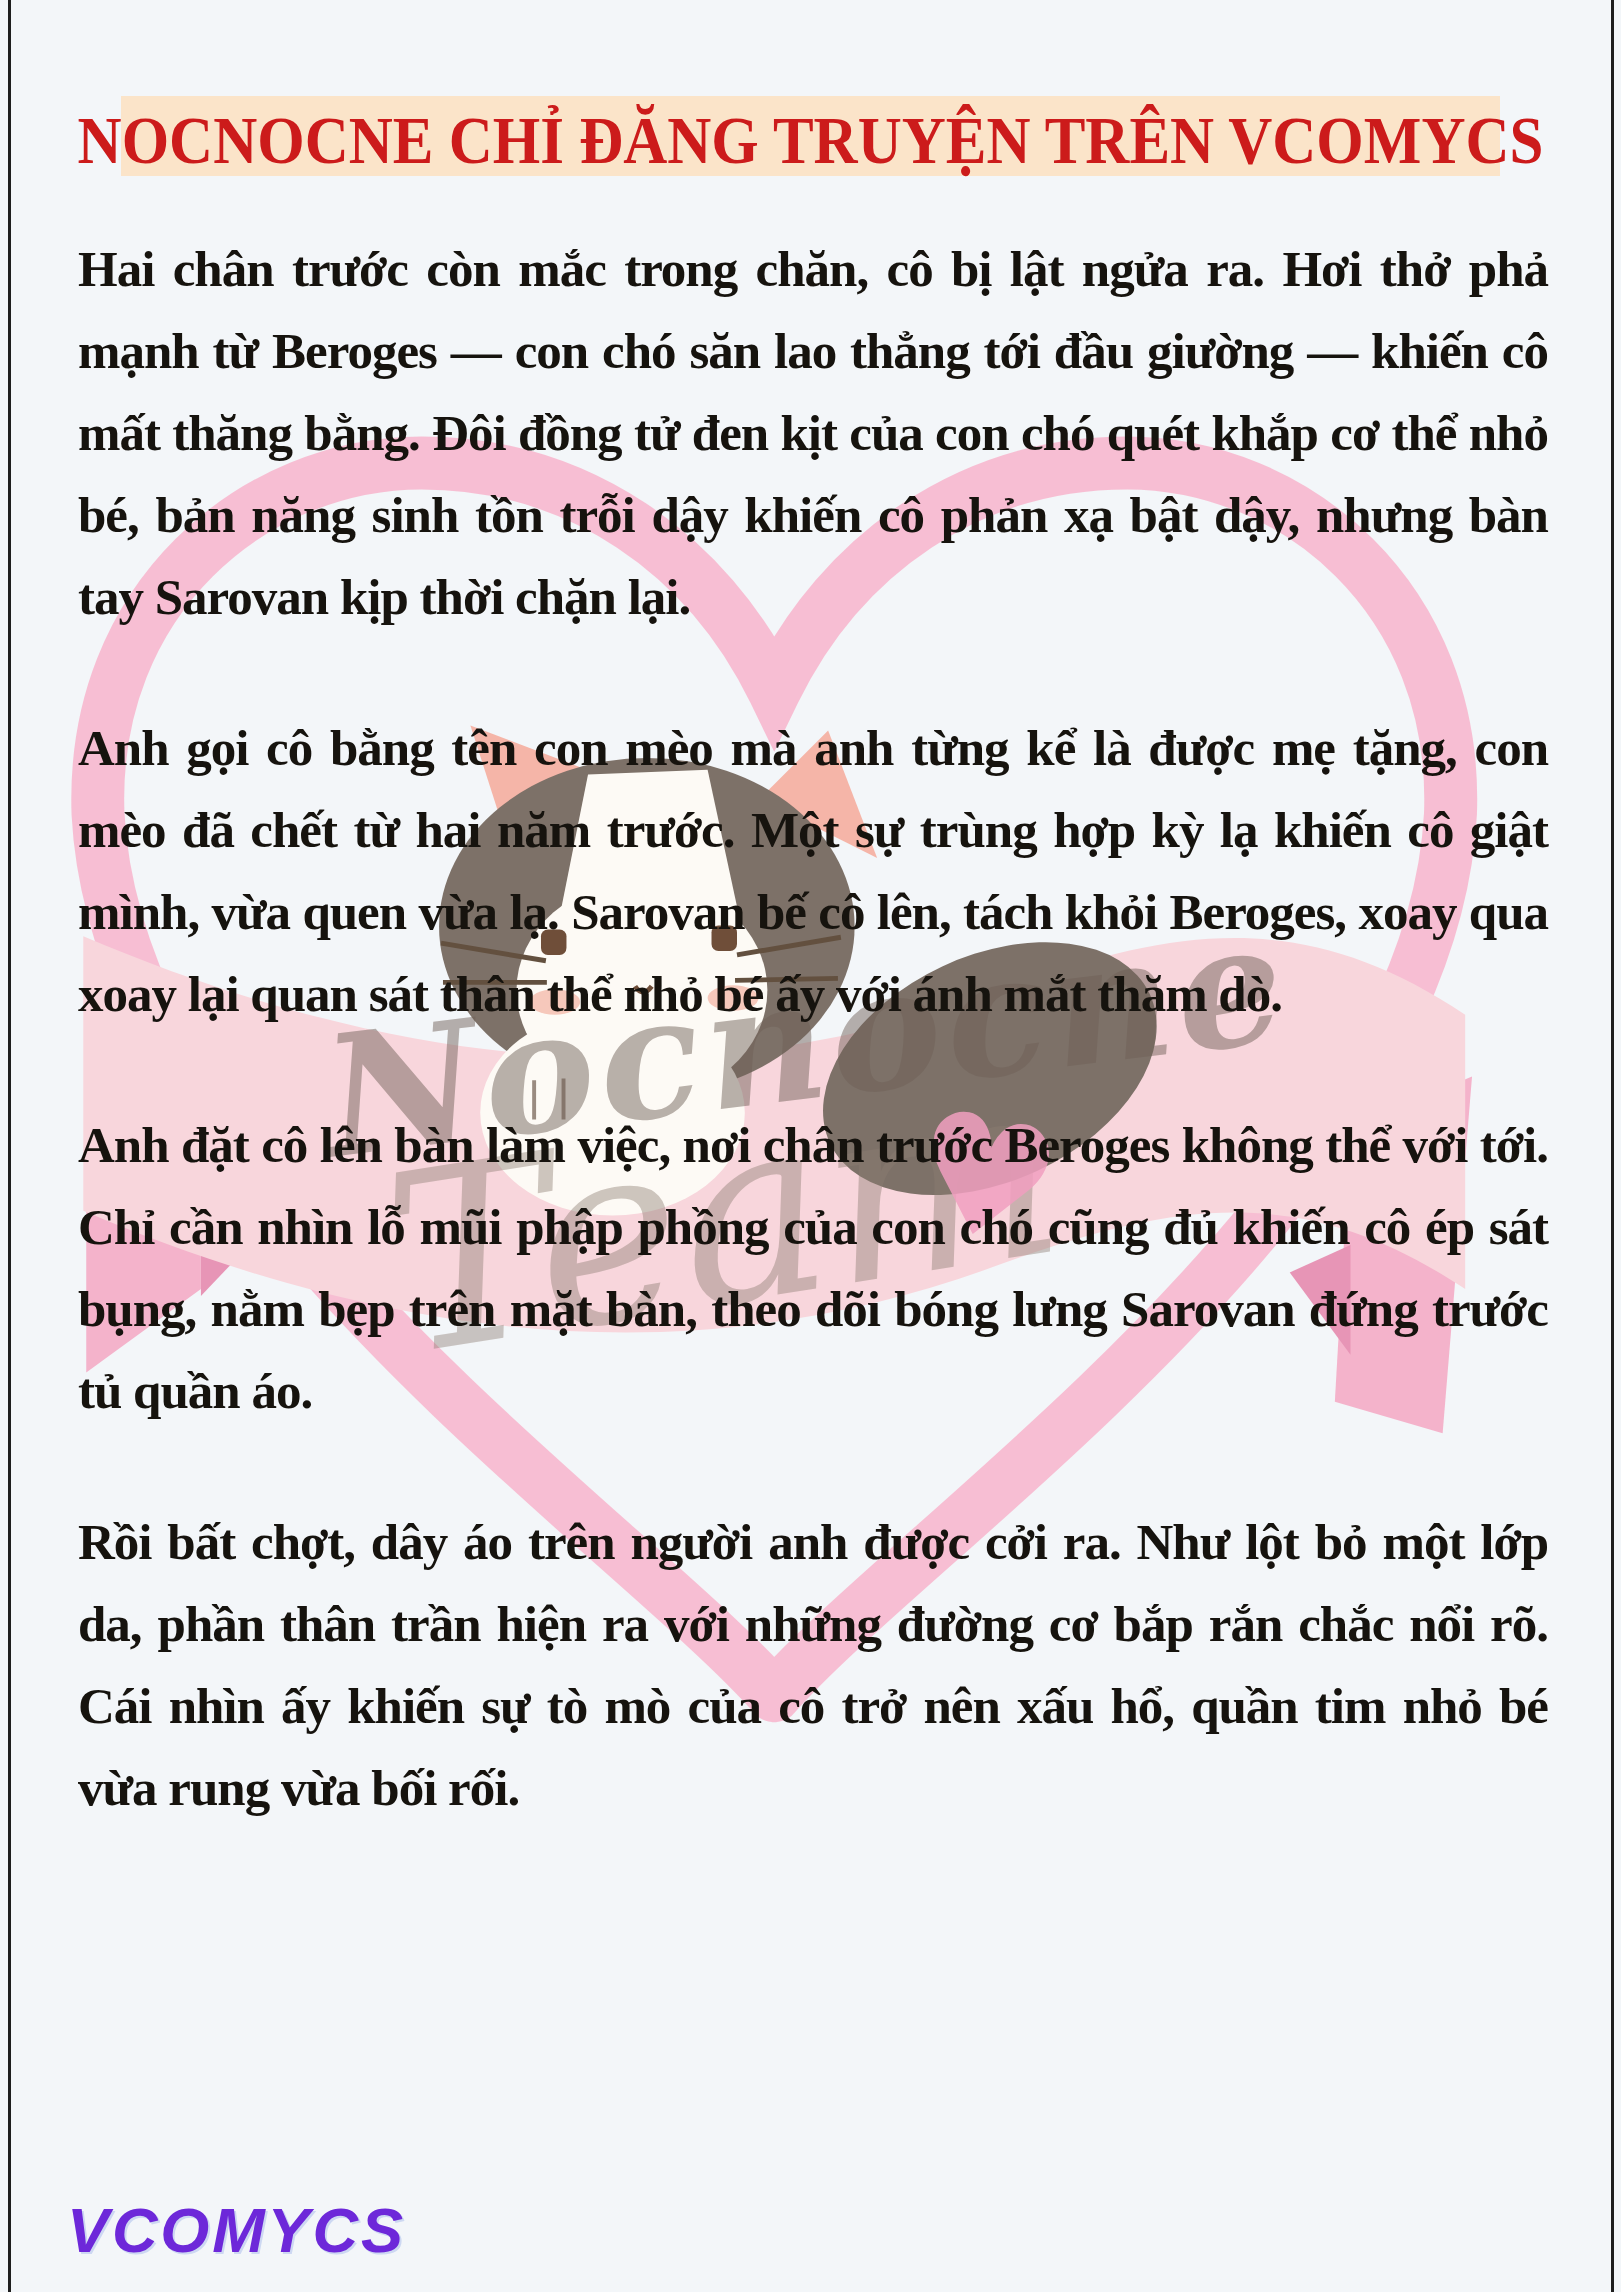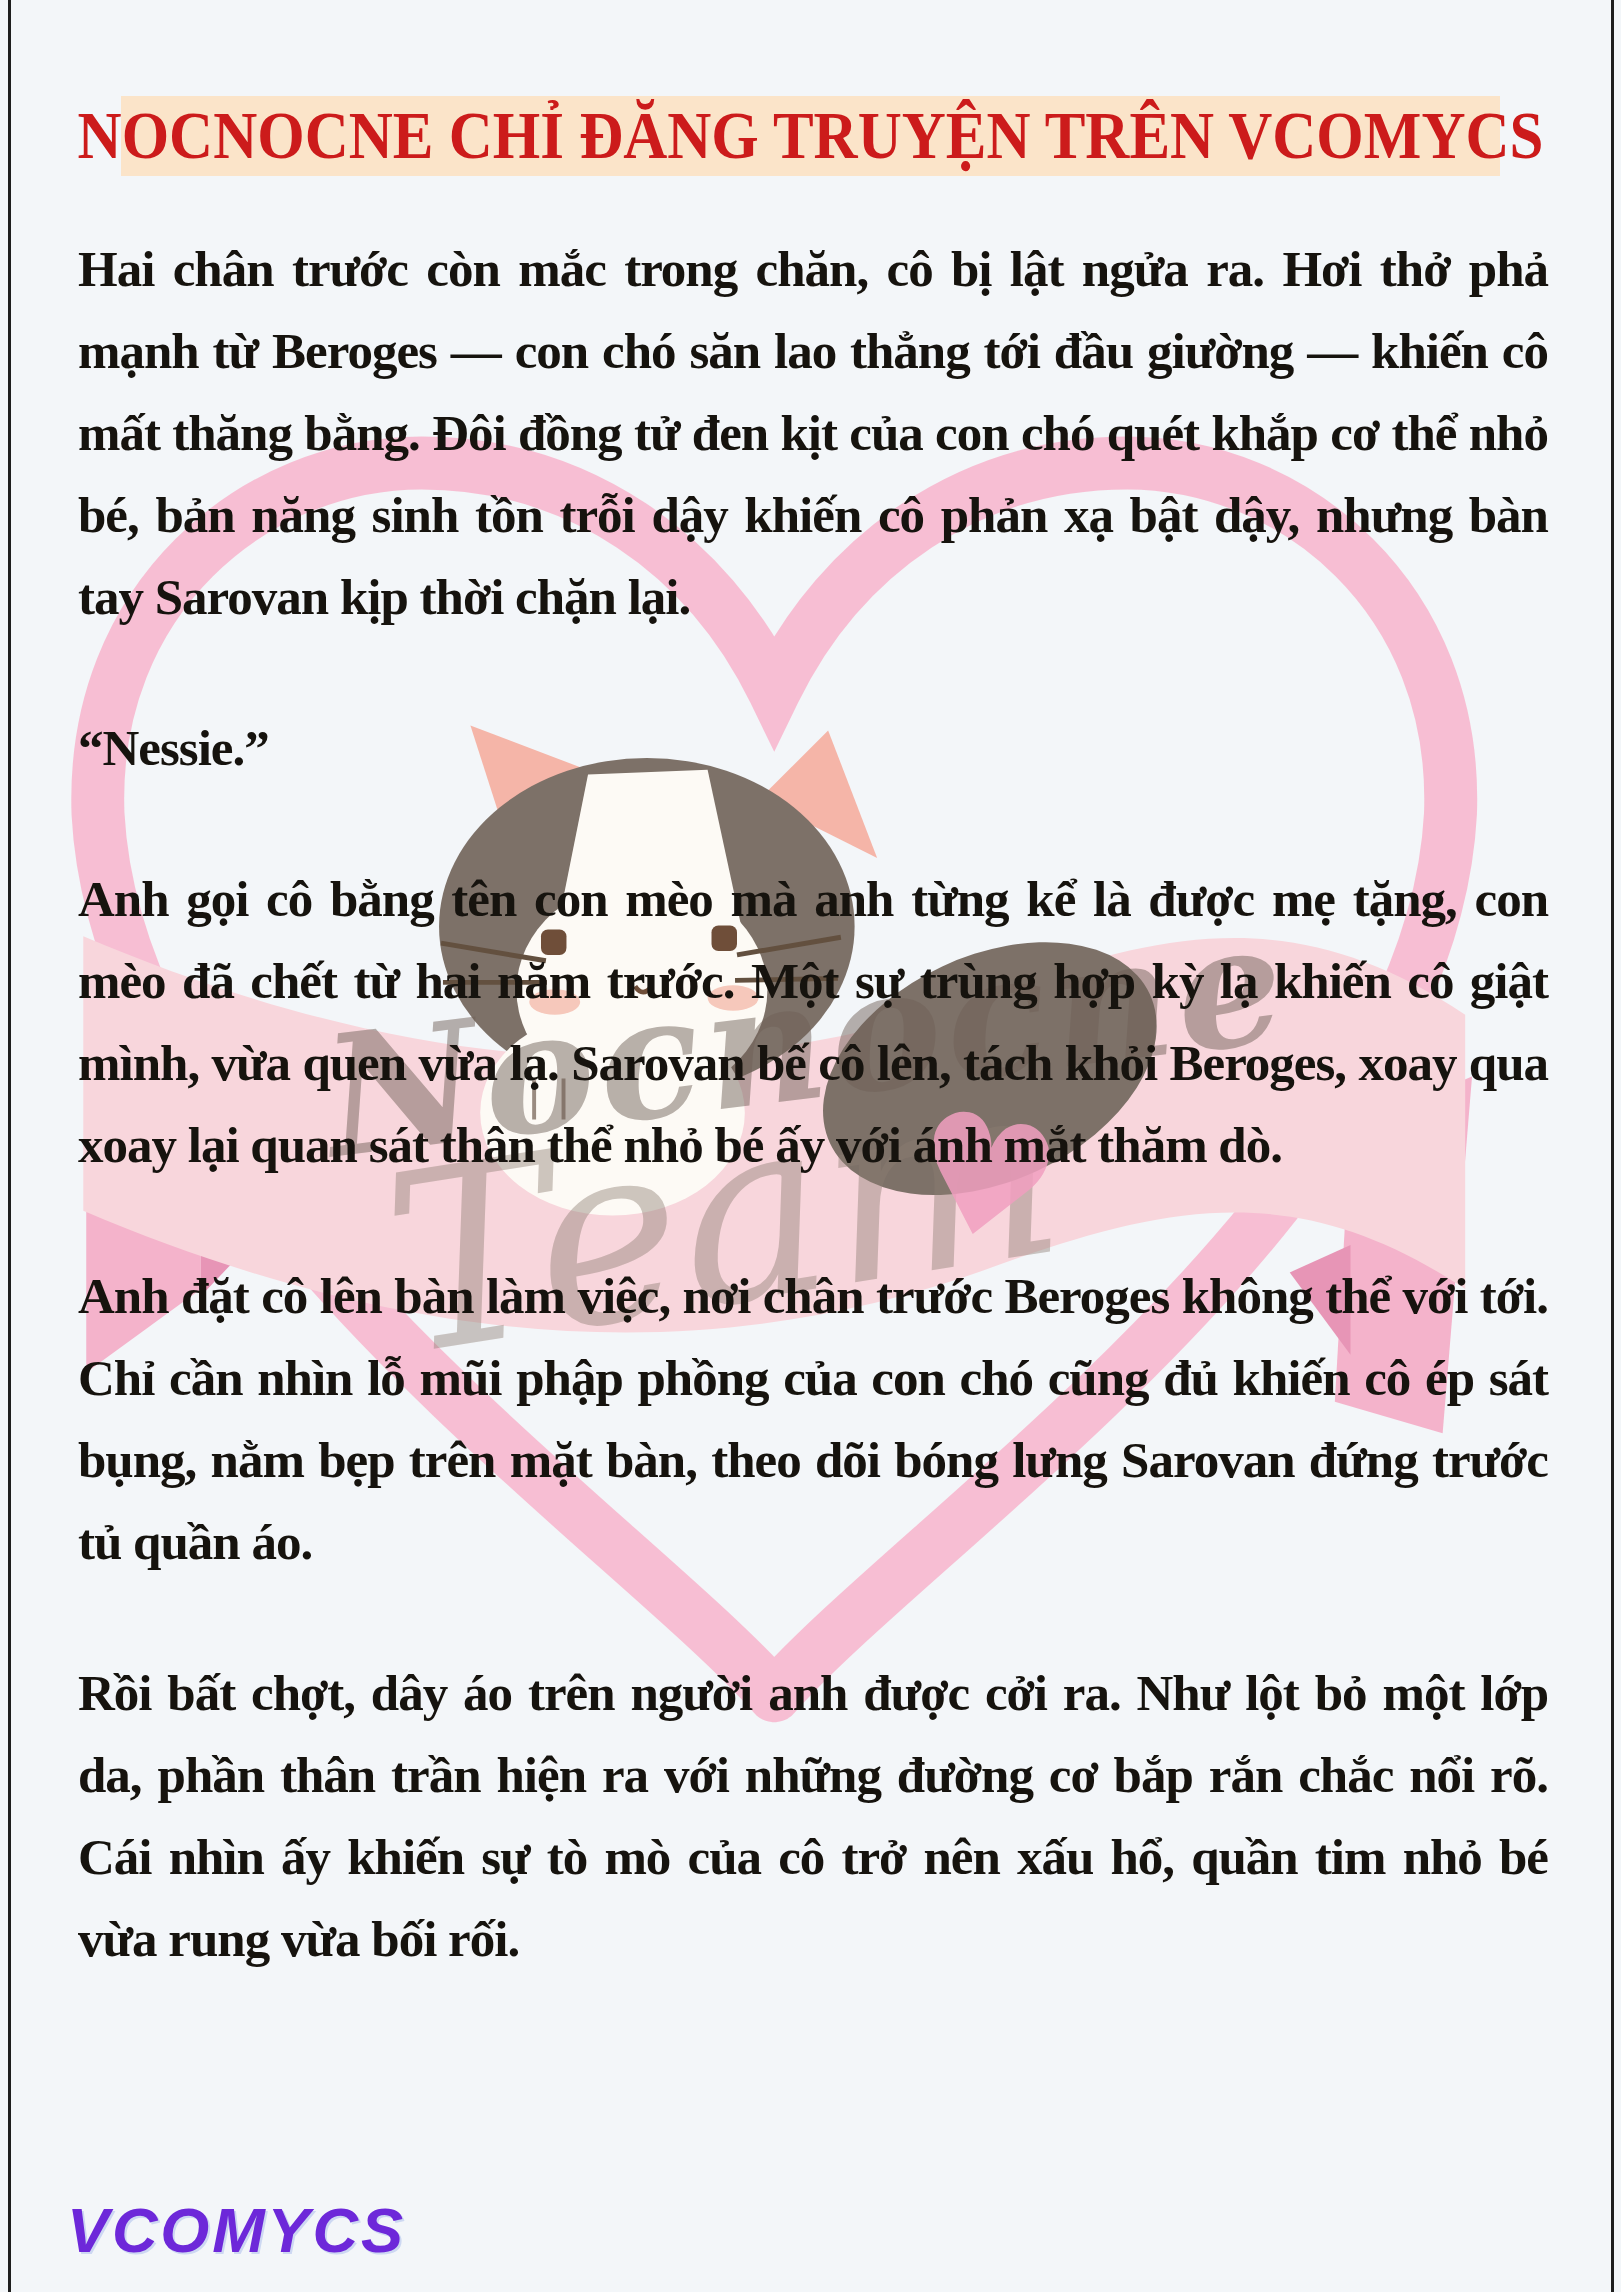--- a/index.html
+++ b/index.html
@@ -17,21 +17,21 @@
       transform:rotate(-7deg);letter-spacing:4.9px;white-space:nowrap;}
   .wm-team{position:absolute;left:387px;top:1073px;font-family:"DejaVu Serif",serif;
       font-style:italic;font-size:247px;color:#8d7d72;opacity:.42;
       transform:rotate(-9deg);white-space:nowrap;}
   .wm-heart{position:absolute;left:912px;top:1098px;font-size:162px;color:#f19fc0;
       opacity:.85;transform:rotate(12deg);font-family:"DejaVu Sans",sans-serif;line-height:1;}
 
   
   .content{position:relative;z-index:1;}
   .banner{margin:96px auto 16px;width:1379px;height:80px;background:#fbe4c9;
-      display:flex;align-items:center;justify-content:center;}
+      display:flex;align-items:flex-end;justify-content:center;}
   .banner span{font-weight:bold;font-size:61px;color:#cc1b1b;letter-spacing:0;
       white-space:nowrap;transform:scaleY(1.12);}
   .bodytext{padding:33px 73px 0 78px;font-size:51px;font-weight:bold;line-height:82px;
       letter-spacing:-1px;color:#16130e;text-align:justify;margin-top:19px;}
   .bodytext p{margin:0 0 69px 0;}
 
   .logo{position:absolute;left:67px;top:2194px;z-index:2;
       font-family:"Liberation Sans",sans-serif;font-weight:bold;font-style:italic;
       font-size:63px;letter-spacing:2.9px;color:#6d28d9;
       text-shadow:2px 2px 0 #cdd8f2;}
@@ -90,21 +90,20 @@
     <div class="wm-team">Team</div>
     <div class="wm-heart">♥</div>
   </div>
 
   <div class="content">
     <div class="banner">
       <span>NOCNOCNE CHỈ ĐĂNG TRUYỆN TRÊN VCOMYCS</span>
     </div>
     <div class="bodytext">
       <p>Hai chân trước còn mắc trong chăn, cô bị lật ngửa ra. Hơi thở phả mạnh từ Beroges — con chó săn lao thẳng tới đầu giường — khiến cô mất thăng bằng. Đôi đồng tử đen kịt của con chó quét khắp cơ thể nhỏ bé, bản năng sinh tồn trỗi dậy khiến cô phản xạ bật dậy, nhưng bàn tay Sarovan kịp thời chặn lại.</p>
-      <p>“Nessie.”</p>
       <p>Anh gọi cô bằng tên con mèo mà anh từng kể là được mẹ tặng, con mèo đã chết từ hai năm trước. Một sự trùng hợp kỳ lạ khiến cô giật mình, vừa quen vừa lạ. Sarovan bế cô lên, tách khỏi Beroges, xoay qua xoay lại quan sát thân thể nhỏ bé ấy với ánh mắt thăm dò.</p>
       <p>Anh đặt cô lên bàn làm việc, nơi chân trước Beroges không thể với tới. Chỉ cần nhìn lỗ mũi phập phồng của con chó cũng đủ khiến cô ép sát bụng, nằm bẹp trên mặt bàn, theo dõi bóng lưng Sarovan đứng trước tủ quần áo.</p>
       <p>Rồi bất chợt, dây áo trên người anh được cởi ra. Như lột bỏ một lớp da, phần thân trần hiện ra với những đường cơ bắp rắn chắc nổi rõ. Cái nhìn ấy khiến sự tò mò của cô trở nên xấu hổ, quần tim nhỏ bé vừa rung vừa bối rối.</p>
     </div>
   </div>
 
   <div class="logo">
     <span>VCOMYCS</span>
   </div>
 

